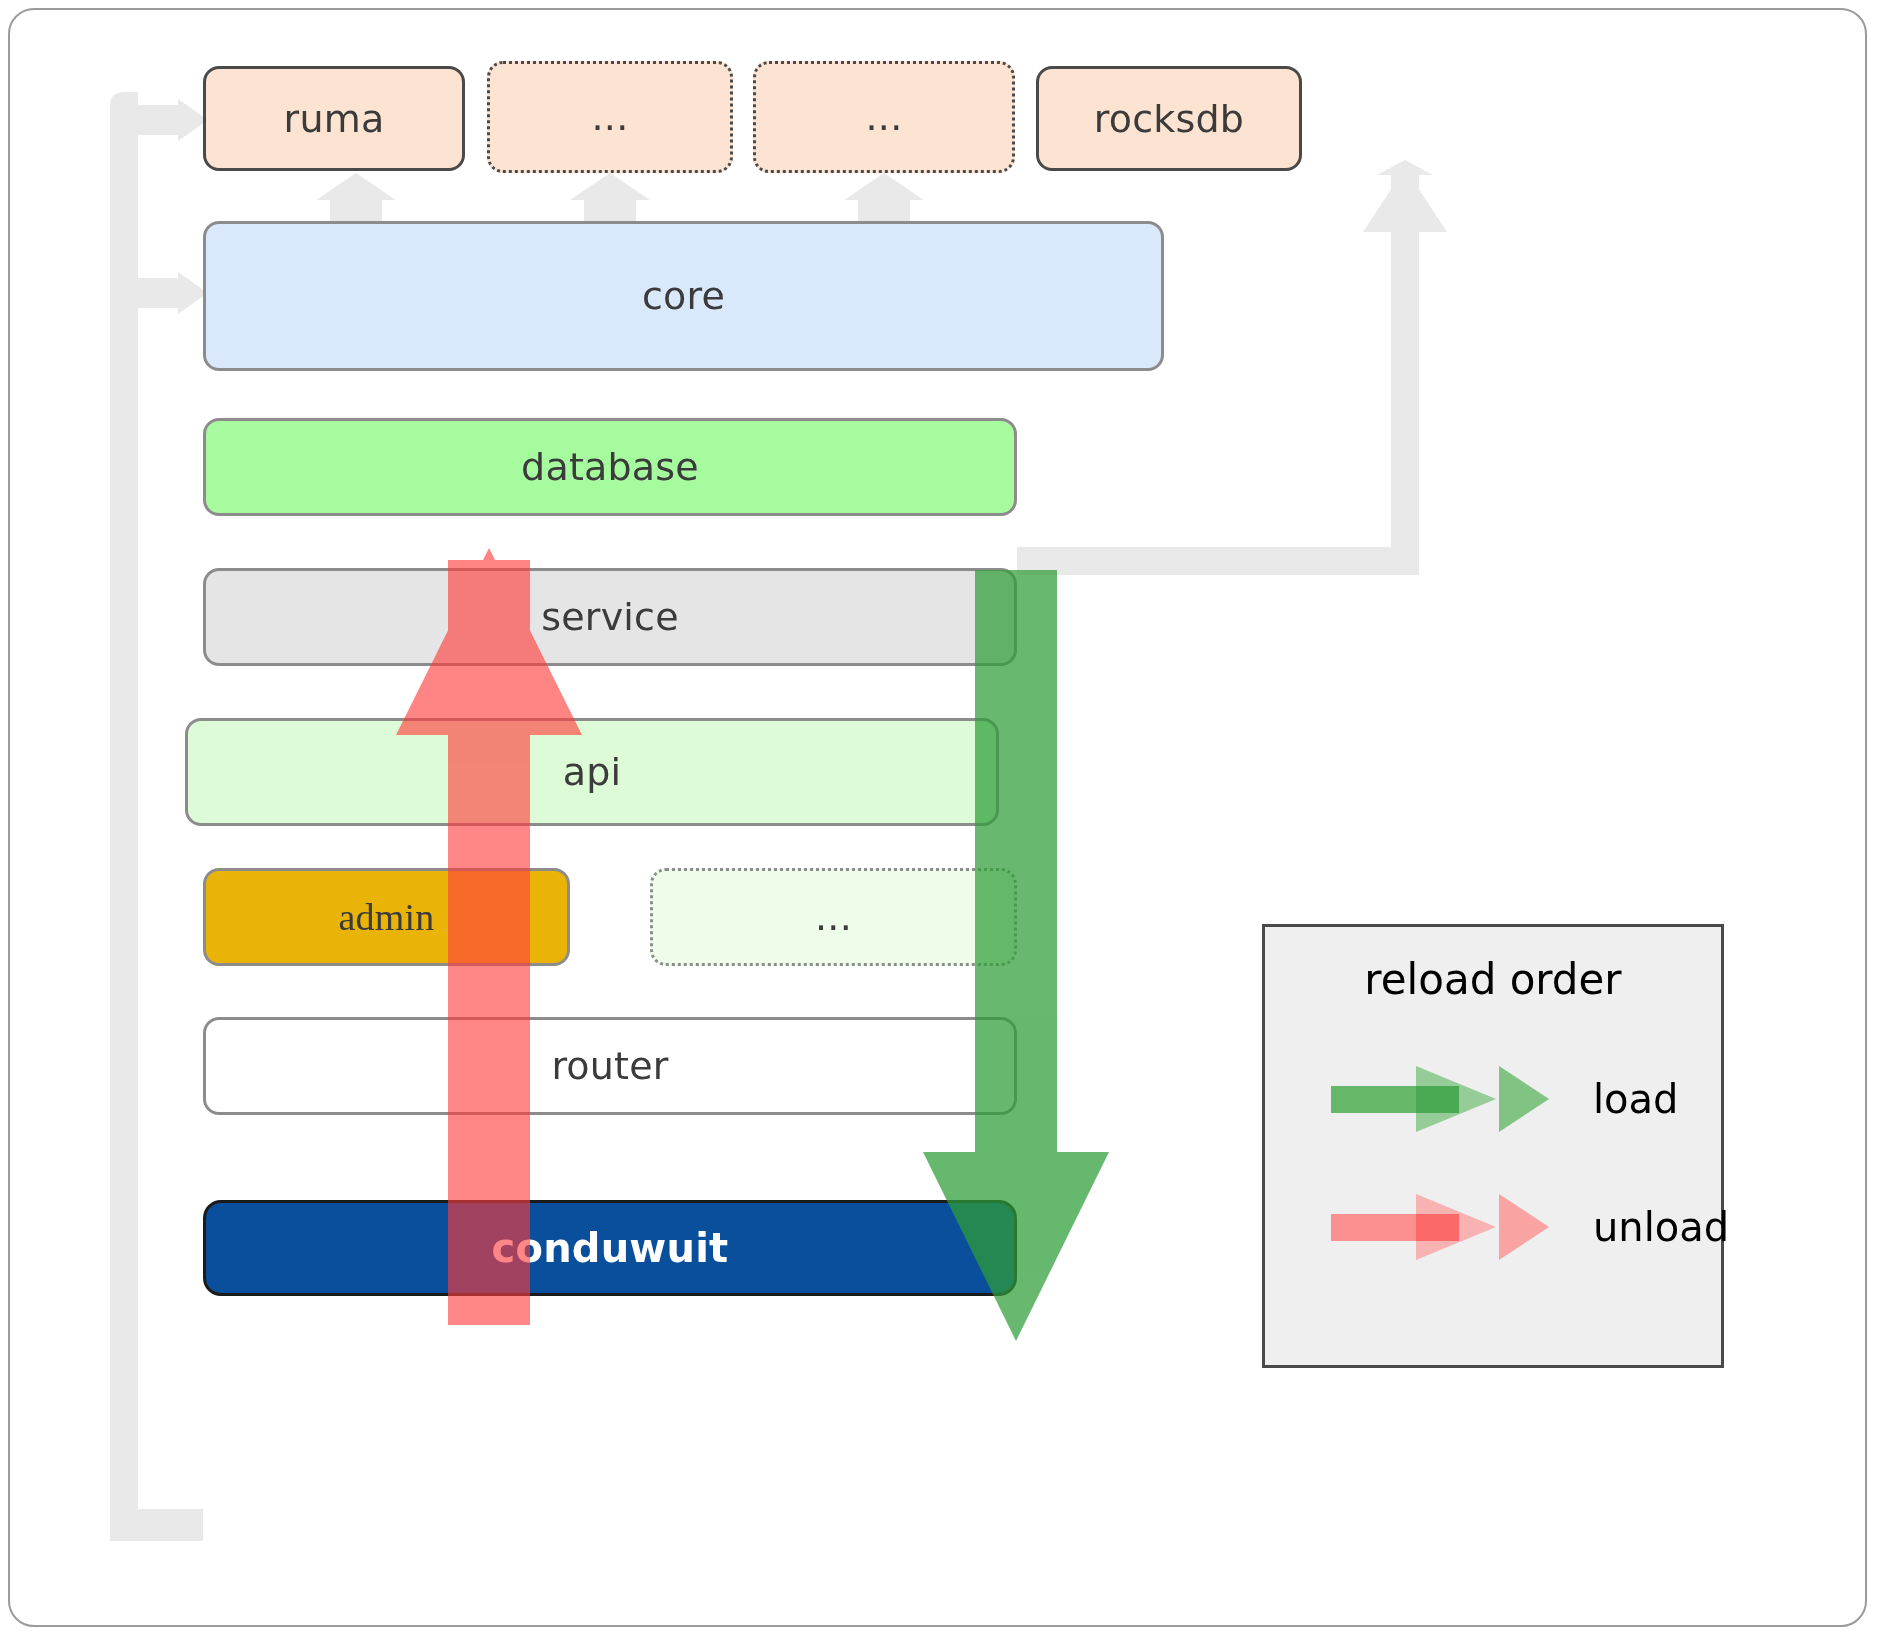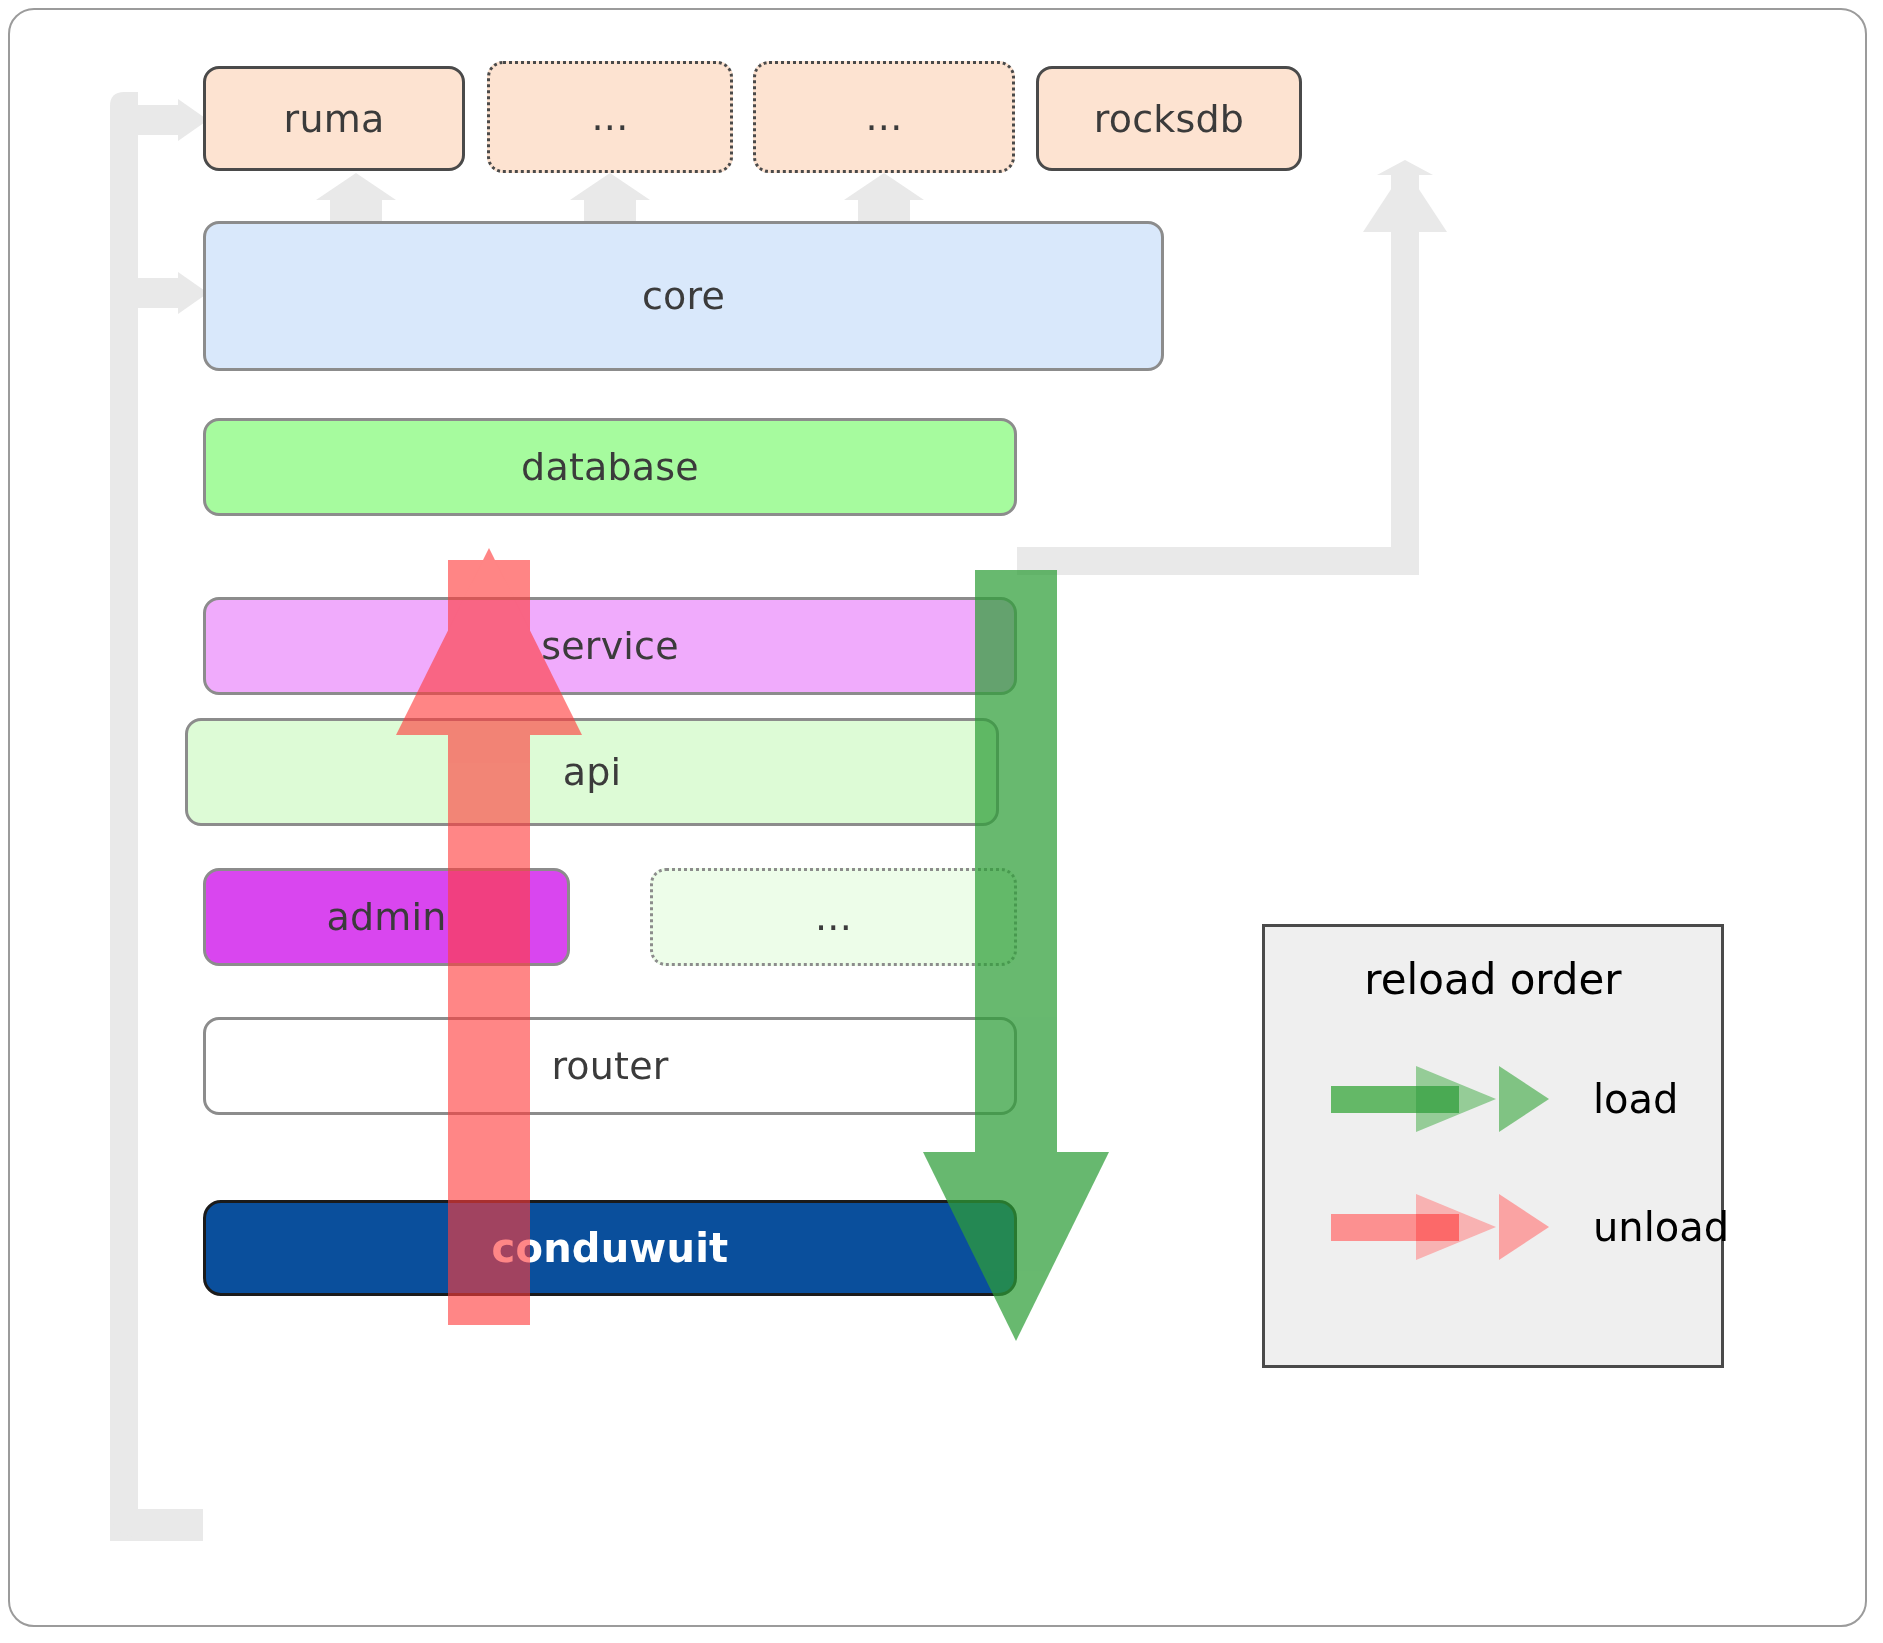--- a/index.html
+++ b/index.html
@@ -56,23 +56,23 @@
   }
 
   .layer {
     border: 3px solid #8c8c8c;
     border-radius: 16px;
   }
   .layer.dotted { border: 3px dotted #8c8c8c; }
 
   .l-core    { background: #d9e8fb; }
   .l-db      { background: #a6fb9e; }
-  .l-service { background: #f0abfc; margin-top: 29px; }
+  .l-service { background: #e5e5e5; }
   .l-api     { background: #ddfbd6; }
-  .l-admin   { background: #d946ef; }
+  .l-admin   { background: #eab308; font-family: Liberation Serif, serif; }
   .l-dots    { background: #edfde9; }
   .l-router  { background: #ffffff; }
 
   .root-node {
     background: #0a4f9c;
     border: 3px solid #1b1b1b;
     border-radius: 18px;
     color: #ffffff;
     font-weight: 700;
     font-size: 40px;

